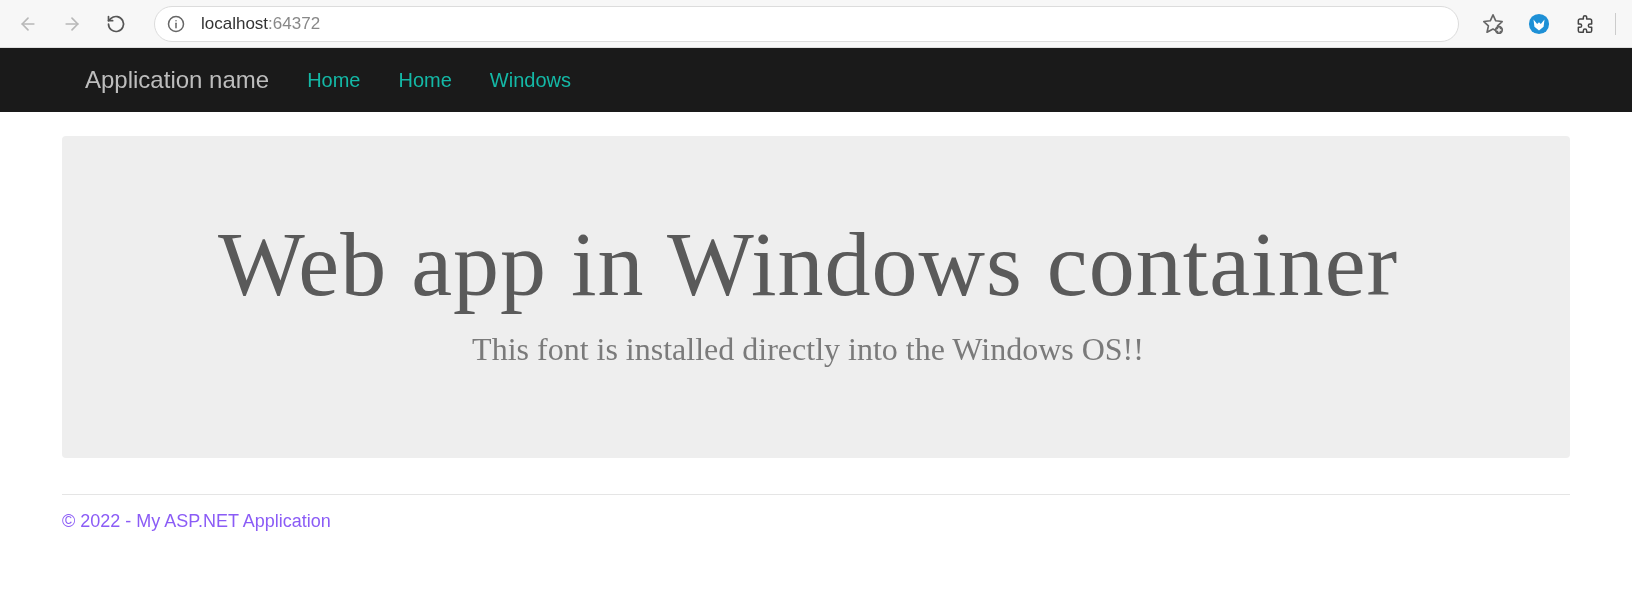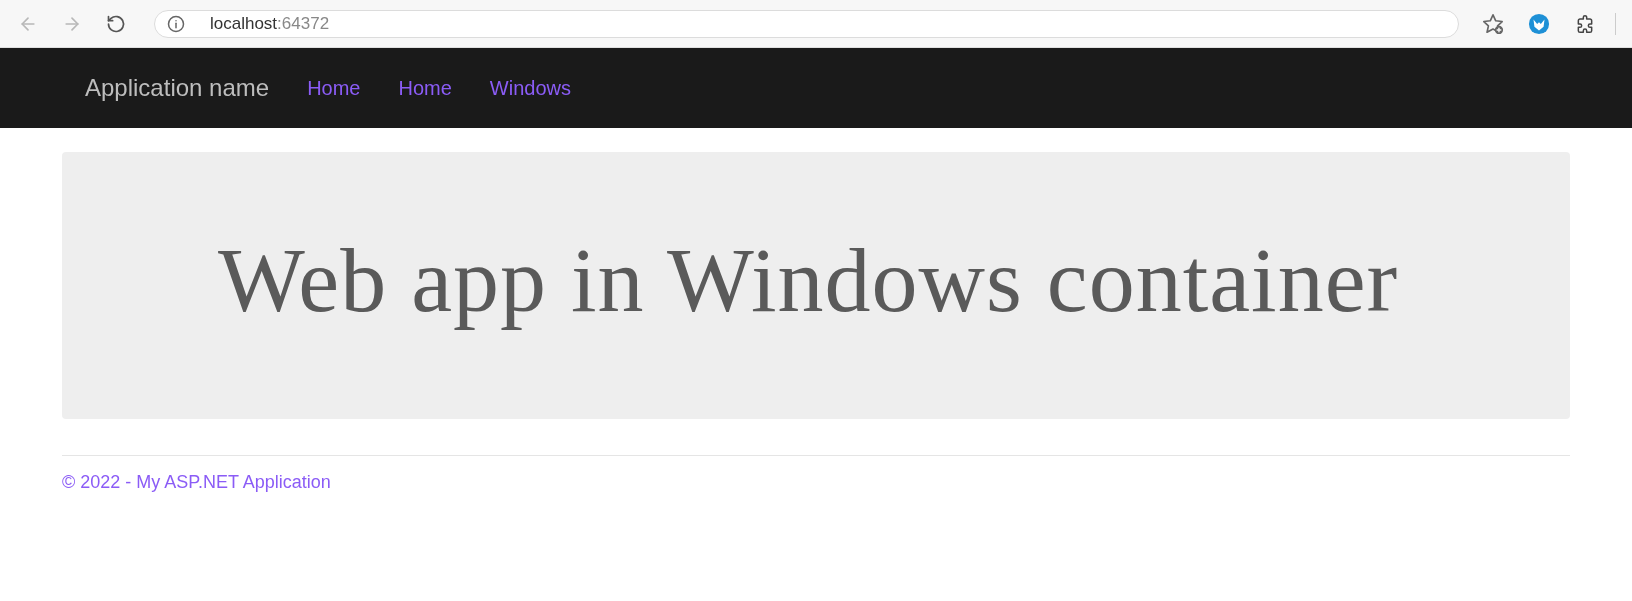--- a/index.html
+++ b/index.html
@@ -34,29 +34,29 @@
       border-radius: 4px;
       color: #555;
       cursor: pointer;
     }
     .nav-btn.disabled {
       color: #b8b8b8;
       cursor: default;
     }
     .address-container {
       flex: 1;
-      height: 28px;
+      height: 36px;
       background: #fff;
       border: 1px solid #dcdcdc;
       border-radius: 18px;
       display: flex;
       align-items: center;
       padding: 0 12px;
       margin-left: 12px;
-      gap: 25px;
+      gap: 16px;
     }
     .info-icon {
       color: #666;
       display: flex;
       align-items: center;
     }
     .url-text {
       font-size: 17px;
       color: #333;
     }
@@ -74,35 +74,35 @@
       display: flex;
       align-items: center;
       justify-content: center;
       color: #555;
       cursor: pointer;
     }
 
     
     .navbar {
       background: #1a1a1a;
-      height: 80px;
+      height: 64px;
       display: flex;
       align-items: center;
       padding: 0 85px;
       gap: 38px;
     }
     .brand {
       color: #bdbdbd;
       font-size: 24px;
       font-family: "Segoe UI", Arial, sans-serif;
       font-weight: 400;
       cursor: pointer;
     }
     .nav-link {
-      color: #8b5cf6;
+      color: #14b8a6;
       font-size: 20px;
       cursor: pointer;
     }
 
     
     .content-wrap {
       padding: 24px 62px 0 62px;
     }
     .jumbotron {
       background: #eeeeee;
@@ -201,19 +201,20 @@
 <nav class="navbar">
   <a class="brand">Application name</a>
   <a class="nav-link">Home</a>
   <a class="nav-link">Home</a>
   <a class="nav-link">Windows</a>
 </nav>
 
 <div class="content-wrap">
   <div class="jumbotron">
     <h1 class="hero-title">Web app in Windows container</h1>
+    <p class="hero-sub">This font is installed directly into the Windows OS!!</p>
   </div>
 </div>
 
 <hr class="footer-hr">
 <footer class="footer">
   <p>© 2022 - My ASP.NET Application</p>
 </footer>
 
 </body></html>

